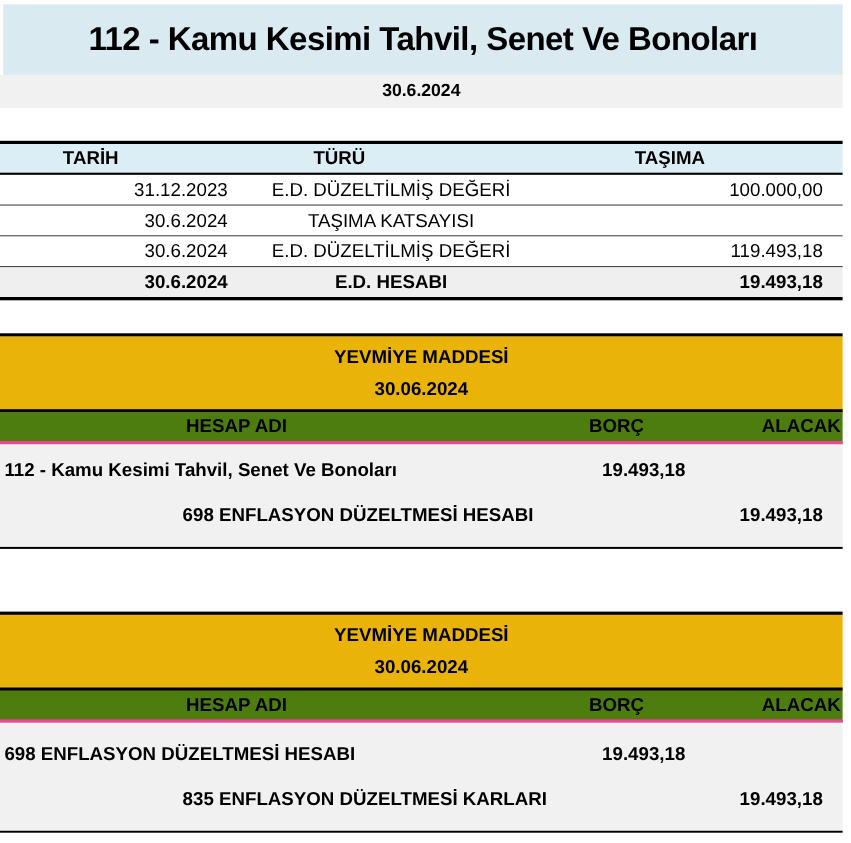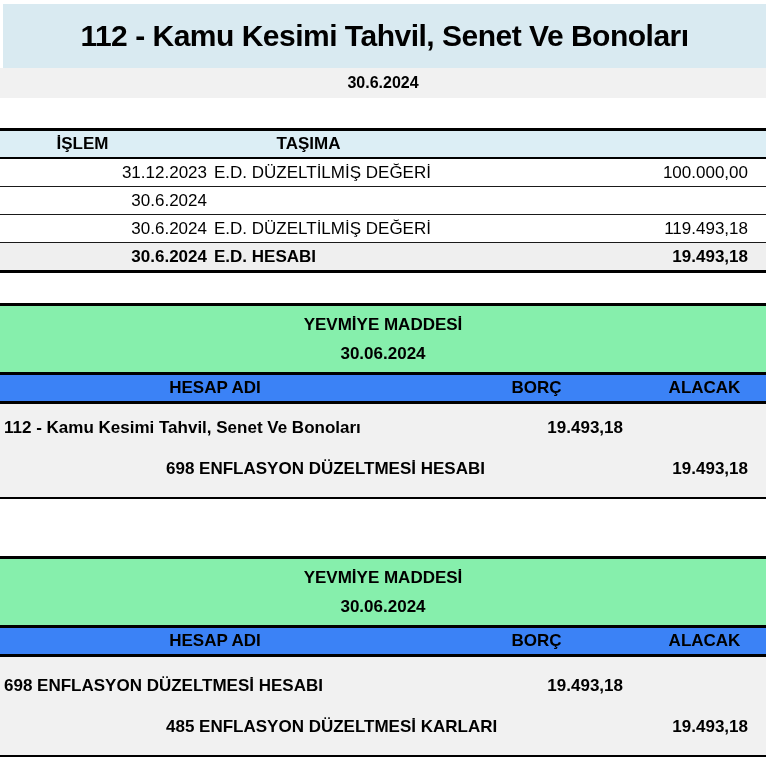--- a/index.html
+++ b/index.html
@@ -35,36 +35,36 @@
   }
   .calc-header .hc { text-align:center; }
   .calc-row {
     height:27px; display:grid; grid-template-columns:165px 287px 1fr;
     align-items:center; font-size:17px; border-bottom:1px solid #1a1a1a;
     background:#fff;
     padding-left:45px;
   }
   .calc-row:last-child { border-bottom:none; background:#efefef; font-weight:bold; }
   .cell-date  { text-align:right; padding-right:3px; }
-  .cell-type  { text-align:left;  padding-left:4px; white-space:nowrap; }
+  .cell-type  { text-align:center;  padding-left:4px; white-space:nowrap; }
   .cell-value { text-align:right; padding-right:18px; }
 
   
   .journal { left:0; width:766px; border-top:3px solid #000; border-bottom:2px solid #000; }
   .j1 { top:303px; }
   .j2 { top:556px; }
   .j-banner {
-    height:66px; background:#86efac; border-bottom:3px solid #000;
+    height:66px; background:#eab308; border-bottom:3px solid #000;
     display:flex; flex-direction:column; align-items:center; justify-content:center;
     gap:9px; font-weight:bold; font-size:17px;
   }
   .j-header {
-    height:26px; background:#3b82f6; border-bottom:3px solid #000000;
+    height:26px; background:#4d7c0f; border-bottom:3px solid #ec4899;
     display:grid; grid-template-columns:430px 213px 1fr; align-items:center;
-    font-weight:bold; font-size:17px;
+    font-weight:bold; font-size:17px;gap:24px;
   }
   .j-header .hc { text-align:center; }
   .j-body { background:#f1f1f1; font-weight:bold; font-size:17px; }
   .j1 .j-body { height:93px; padding-top:10px; box-sizing:border-box; }
   .j2 .j-body { height:98px; padding-top:15px; box-sizing:border-box; }
   .j-row {
     height:28px; display:grid; grid-template-columns:430px 213px 1fr; align-items:center;
   }
   .j-row + .j-row { margin-top:13px; }
   .acct-debit  { text-align:left; padding-left:4px;   white-space:nowrap; }
@@ -78,31 +78,33 @@
 <div class="abs title-bar">
   <div class="t">112 - Kamu Kesimi Tahvil, Senet Ve Bonoları</div>
 </div>
 
 <div class="abs date-bar">
   <span>30.6.2024</span>
 </div>
 
 <div class="abs calc">
   <div class="calc-header">
-    <div class="hc">İŞLEM</div>
+    <div class="hc">TARİH</div>
+    <div class="hc">TÜRÜ</div>
     <div class="hc">TAŞIMA</div>
   </div>
 
   <div class="calc-row">
     <div class="cell-date">31.12.2023</div>
     <div class="cell-type">E.D. DÜZELTİLMİŞ DEĞERİ</div>
     <div class="cell-value">100.000,00</div>
   </div>
   <div class="calc-row">
     <div class="cell-date">30.6.2024</div>
+    <div class="cell-type">TAŞIMA KATSAYISI</div>
   </div>
   <div class="calc-row">
     <div class="cell-date">30.6.2024</div>
     <div class="cell-type">E.D. DÜZELTİLMİŞ DEĞERİ</div>
     <div class="cell-value">119.493,18</div>
   </div>
   <div class="calc-row">
     <div class="cell-date">30.6.2024</div>
     <div class="cell-type">E.D. HESABI</div>
     <div class="cell-value">19.493,18</div>
@@ -143,18 +145,18 @@
     <div class="hc">BORÇ</div>
     <div class="hc">ALACAK</div>
   </div>
   <div class="j-body">
     <div class="j-row">
       <div class="acct-debit">698 ENFLASYON DÜZELTMESİ HESABI</div>
       <div class="amt">19.493,18</div>
       <div></div>
     </div>
     <div class="j-row">
-      <div class="acct-credit">485 ENFLASYON DÜZELTMESİ KARLARI</div>
+      <div class="acct-credit">835 ENFLASYON DÜZELTMESİ KARLARI</div>
       <div></div>
       <div class="amt amt-alacak">19.493,18</div>
     </div>
   </div>
 </div>
 
 </body></html>

